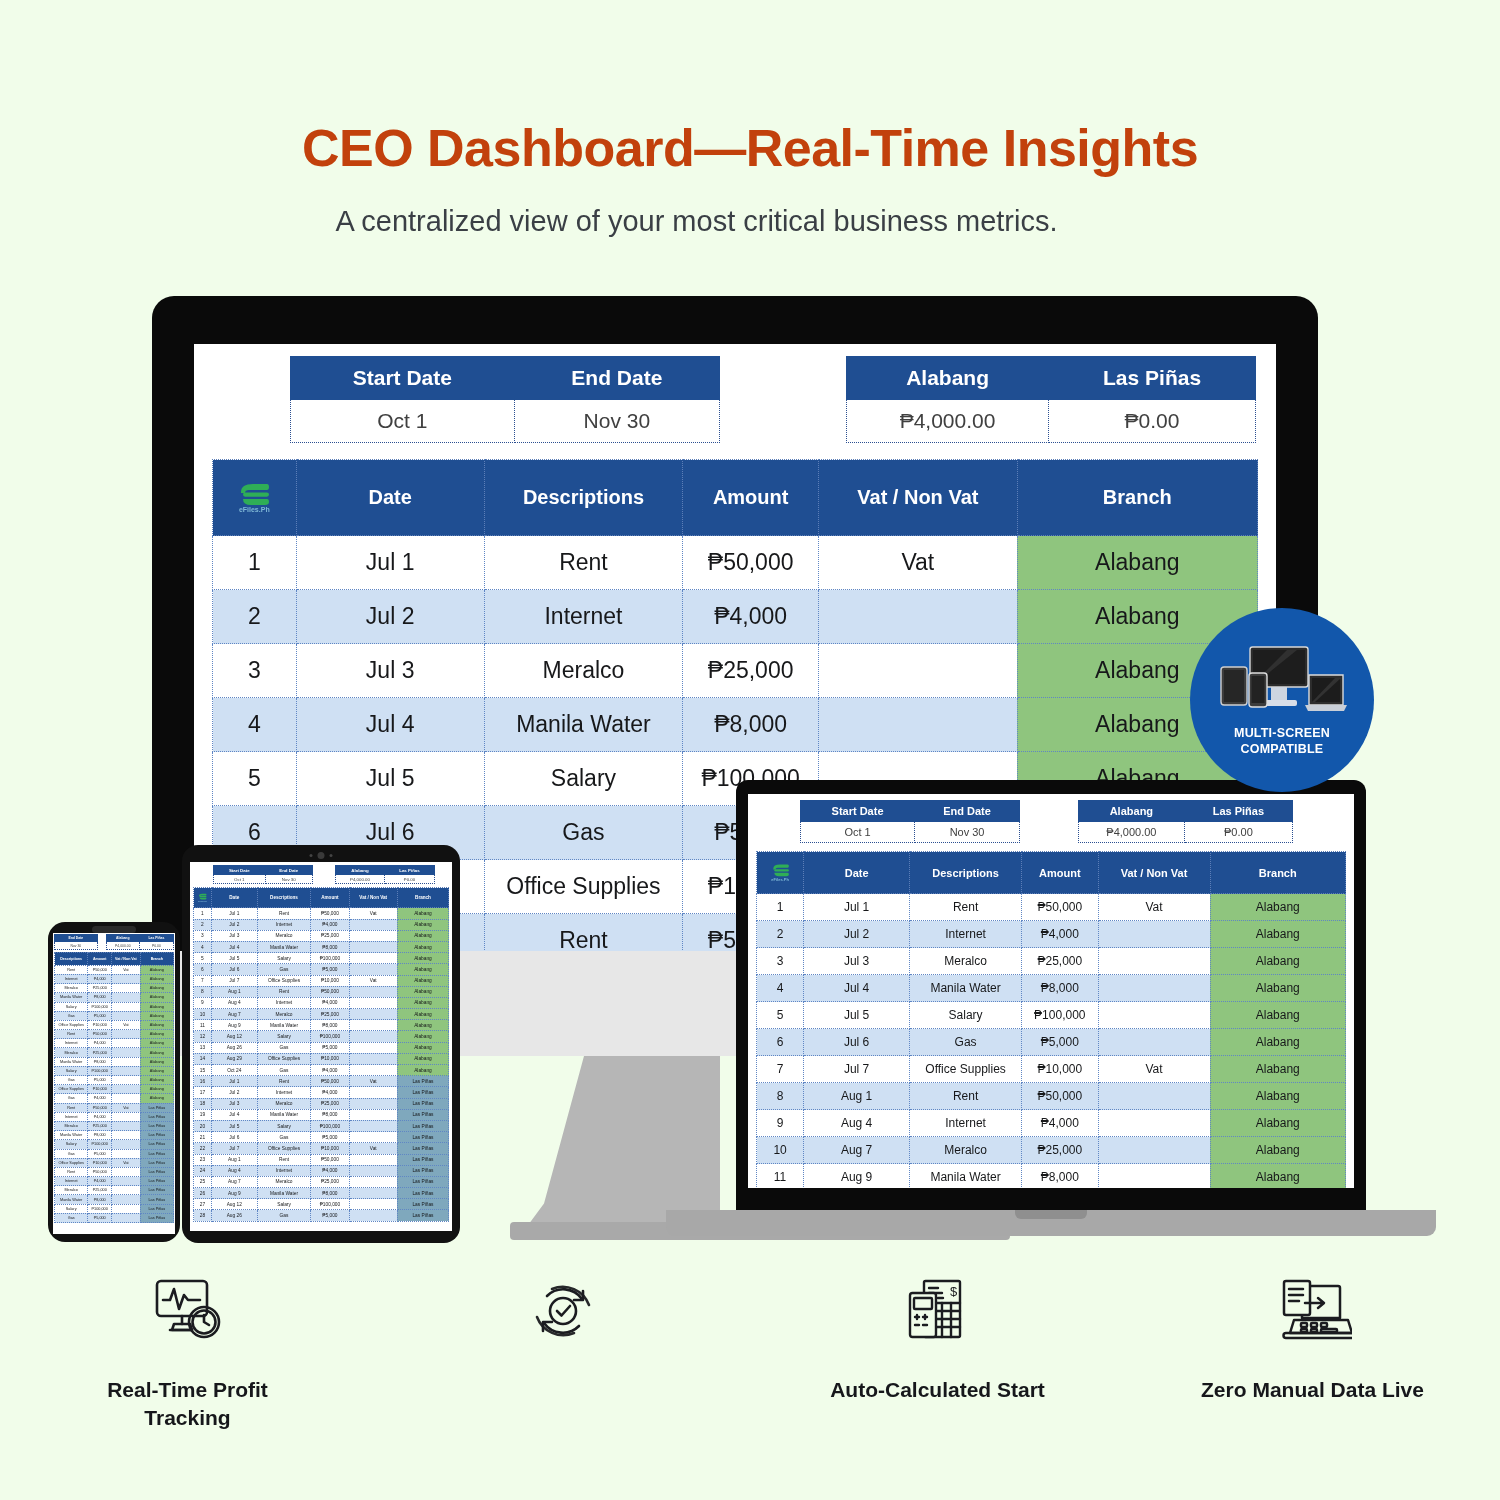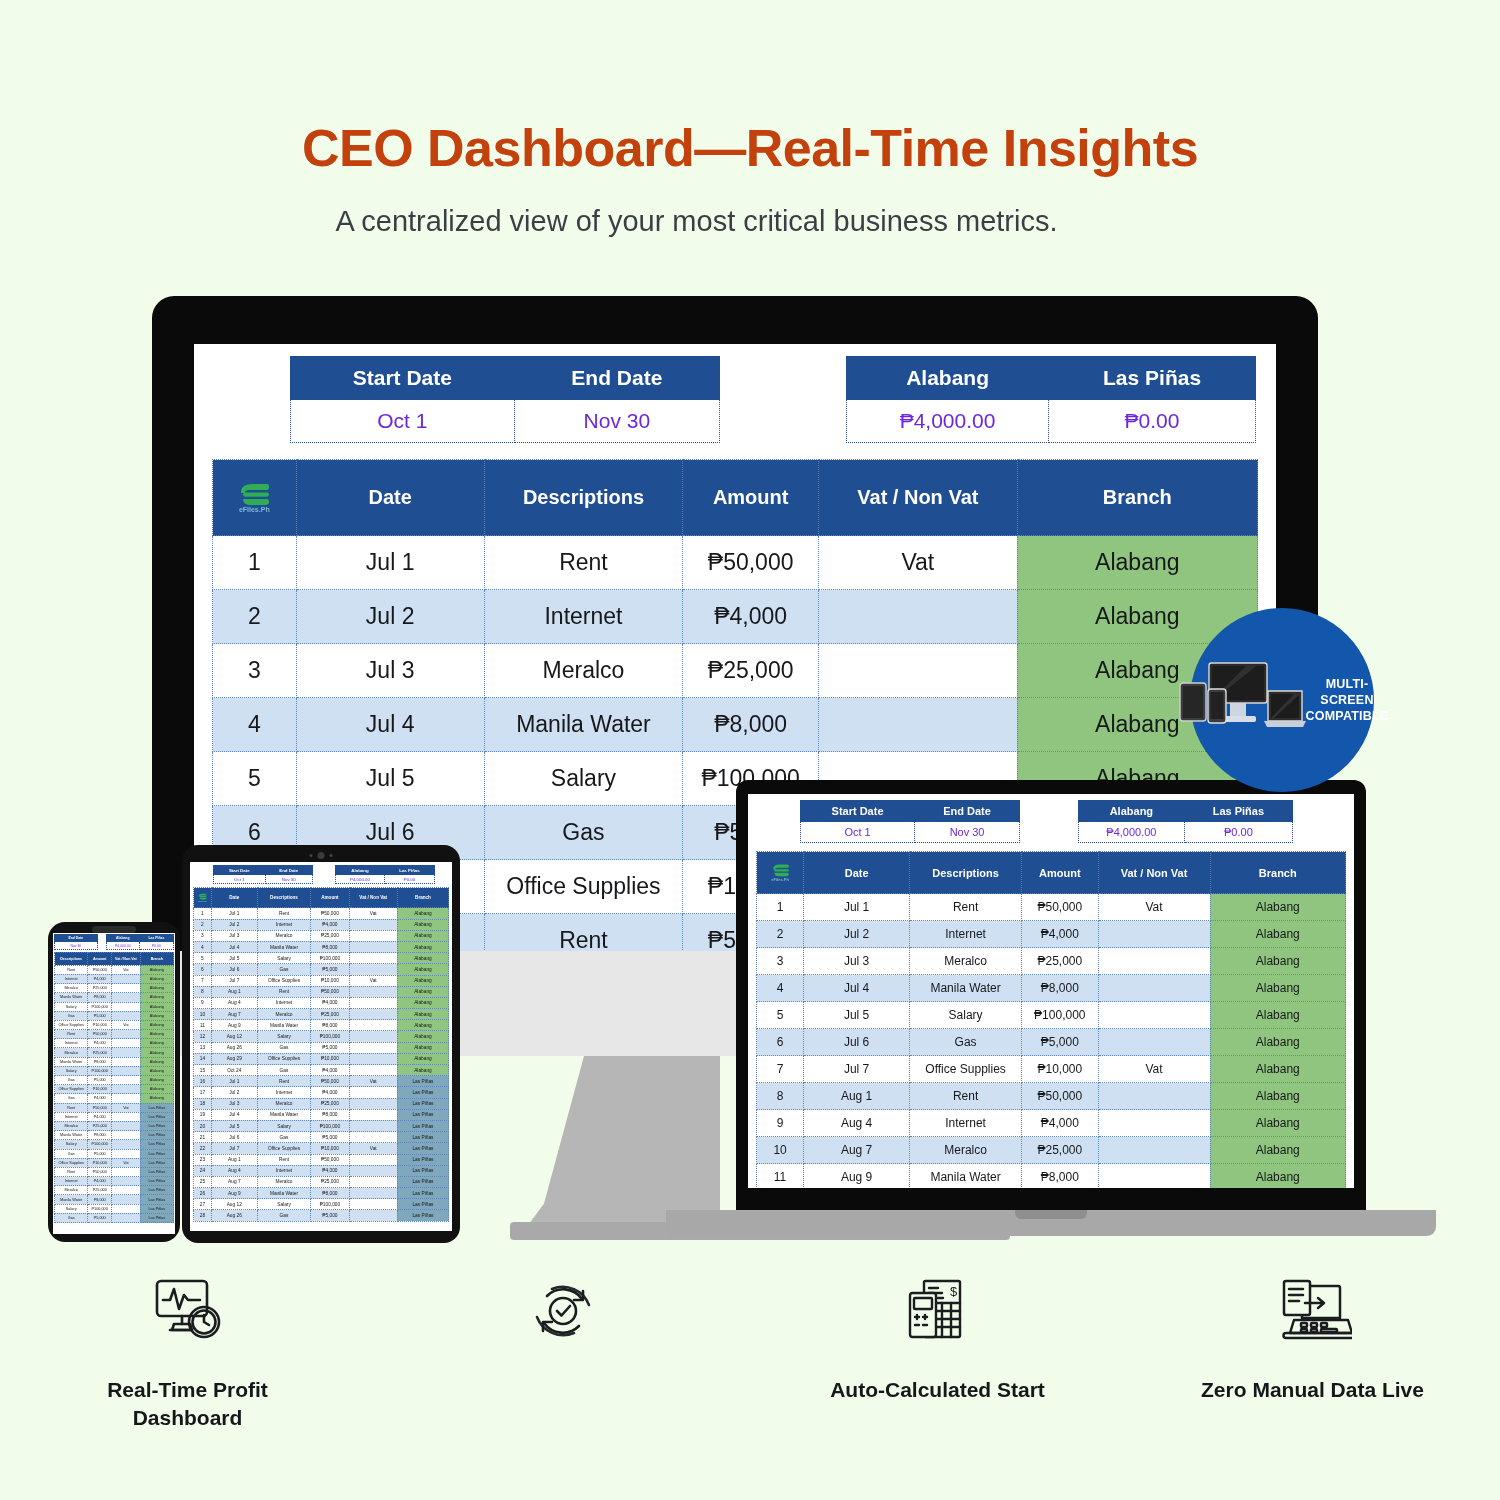--- a/index.html
+++ b/index.html
@@ -55,21 +55,21 @@
     background: #a9a9a9; border-radius: 4px;
   }
 
   
   .sheet { background:#fff; width:100%; }
   .sheet-top { display:flex; width:100%; }
   .topblock { border-collapse: collapse; }
   .topblock td, .topblock th {
     border: 1px dotted #2b4f91;
     text-align: center;
-    color: #6d28d9;
+    color: #404040;
   }
   .topblock th {
     background: #1f4e92; color: #fff; border: 1px solid #1f4e92;
     font-weight: 700;
   }
   .grid { border-collapse: collapse; width: 100%; table-layout: fixed; }
   .grid th {
     background: #1f4e92; color: #fff; font-weight: 700;
     border: 1px dotted #5d7fb8; text-align: center;
   }
@@ -157,21 +157,21 @@
   .ph-sheet { padding: 1px 1px 0 1px; }
   .ph-sheet .topblock td, .ph-sheet .topblock th { font-size: 3.4px; padding: 1.2px 0; }
   .ph-sheet .grid th { font-size: 3.6px; padding: 4px 0; }
   .ph-sheet .grid td { font-size: 3.8px; padding: 2.1px 0; }
 
   
   .badge {
     position:absolute; left:1190px; top:608px;
     width:184px; height:184px; border-radius:50%;
     background:#1257ab;
-    display:flex; align-items:center; justify-content:center;
+    display:flex; flex-direction:column; align-items:center; justify-content:center;
     z-index: 20;
   }
   .badge-devices { position:relative; width:130px; height:78px; margin-bottom:4px; }
   .badge-label {
     color:#fff; font-size:12.5px; font-weight:800; text-align:center;
     line-height:1.3; letter-spacing:0.2px;
   }
 
   
   .features {
@@ -1027,21 +1027,21 @@
           <rect x="7" y="6" width="50" height="35" rx="4"></rect>
           <path d="M13 25 l7 0 l4 -11 l5 20 l5 -14 l4 5 l12 0"></path>
           <path d="M32 41 v8"></path>
             <path d="M20 55 h22"></path>
           <path d="M24 49 h16 l2 6 H22 Z"></path>
           <circle cx="54" cy="47" r="15"></circle>
           <circle cx="54" cy="47" r="11.5"></circle>
           <path d="M54 40 v7 l5 3"></path>
         </svg>
       </div>
-      <div class="feature-label">Real-Time Profit Dashboard</div>
+      <div class="feature-label">Real-Time Profit Tracking</div>
     </div>
 
     <div class="feature">
       <div class="feature-icon">
         <svg width="72" height="72" viewBox="0 0 72 72" fill="none" stroke="#1b1c20" stroke-width="2.6" stroke-linecap="round" stroke-linejoin="round">
           <circle cx="36" cy="36" r="13"></circle>
           <path d="M30 36 l4.5 4.5 L43 31"></path>
           <path d="M20 21 A23 23 0 0 1 55 24"></path>
           <path d="M56 16 l0 9 l-9 0"></path>
           <path d="M52 51 A23 23 0 0 1 17 48"></path>

